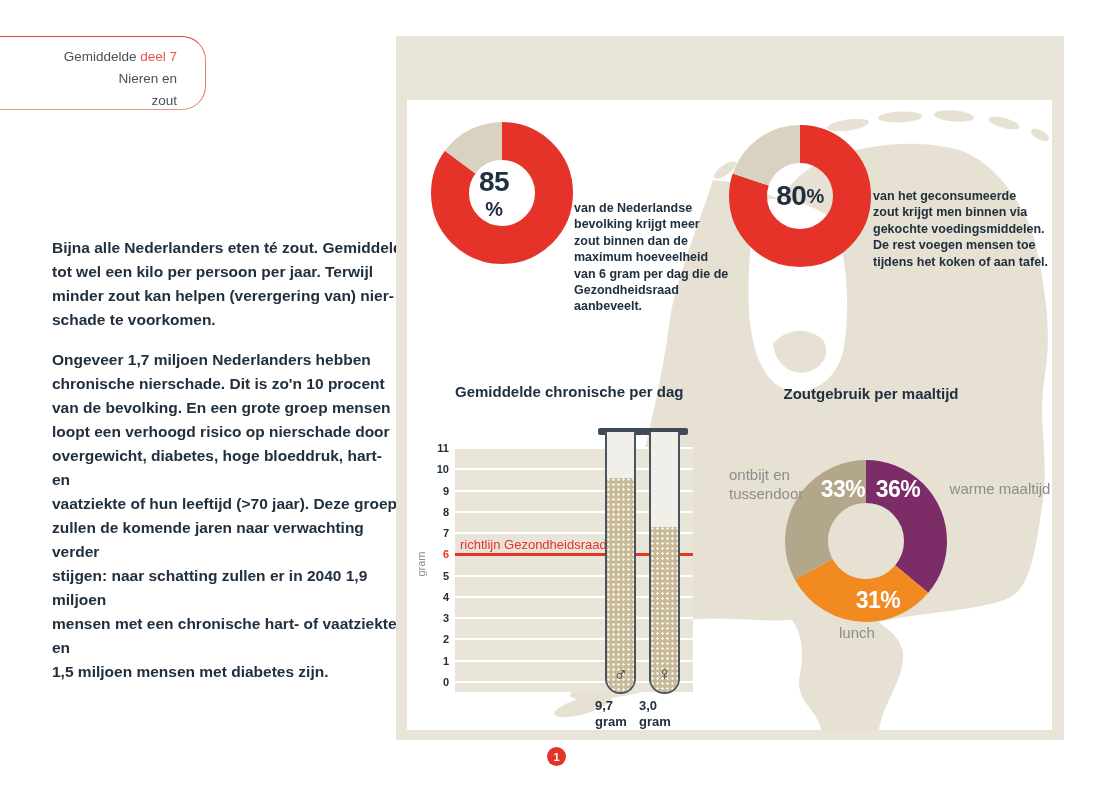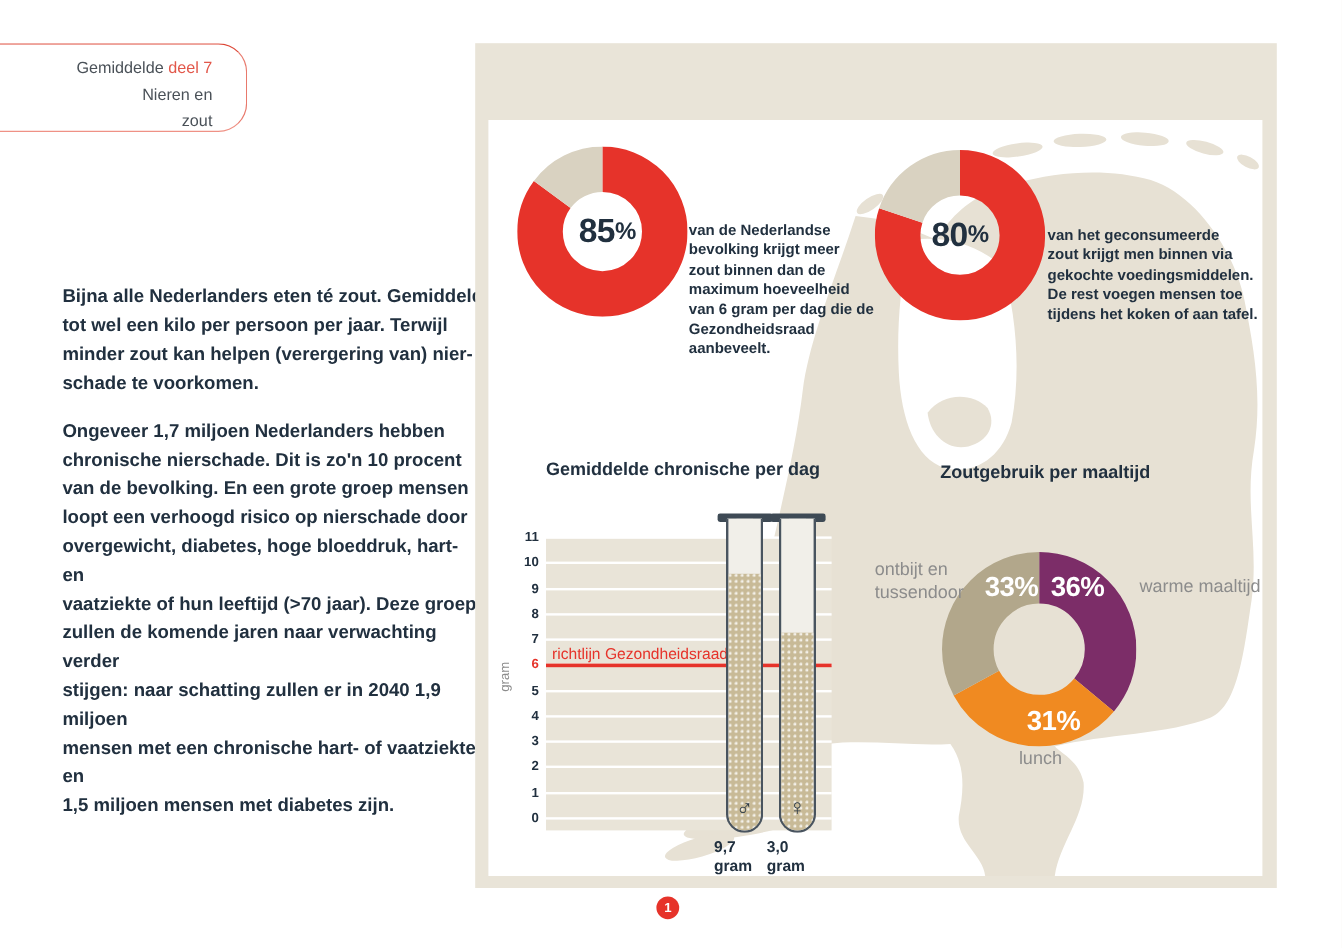--- a/index.html
+++ b/index.html
@@ -118,25 +118,25 @@
         <ellipse cx="202" cy="563" rx="50" ry="9" transform="rotate(-12 202 563)"></ellipse>
         <ellipse cx="216" cy="586" rx="54" ry="10" transform="rotate(-10 216 586)"></ellipse>
         <ellipse cx="176" cy="606" rx="30" ry="8" transform="rotate(-16 176 606)"></ellipse>
       </g>
     </svg>
 
     <div class="donut" style="left:24px;top:22px;width:142px;height:142px;"><svg width="142" height="142" viewBox="0 0 142 142">
           <circle cx="71" cy="71" r="52" fill="none" stroke="#e6332a" stroke-width="38" stroke-dasharray="277.71679057733775 49.008845396000766" stroke-dashoffset="0" transform="rotate(-90 71 71)"></circle>
           <circle cx="71" cy="71" r="52" fill="none" stroke="#d9d2c1" stroke-width="38" stroke-dasharray="49.00884539600077 277.71679057733775" stroke-dashoffset="-277.71679057733775" transform="rotate(-90 71 71)"></circle>
         </svg></div>
-    <div class="donut-label" style="left:28px;top:22px;width:142px;height:142px;">
+    <div class="donut-label" style="left:16px;top:22px;width:142px;height:142px;flex-direction:column;">
         <span>85</span>
         <span class="pct-sign">%</span>
       </div>
-    <div class="donut-desc pre" style="left:167px;top:84px;width:195px;">van de Nederlandse
+    <div class="donut-desc pre" style="left:167px;top:100px;width:195px;">van de Nederlandse
 bevolking krijgt meer
 zout binnen dan de
 maximum hoeveelheid
 van 6 gram per dag die de
 Gezondheidsraad
 aanbeveelt.</div>
 
     <div class="donut" style="left:322px;top:25px;width:142px;height:142px;"><svg width="142" height="142" viewBox="0 0 142 142">
           <circle cx="71" cy="71" r="52" fill="none" stroke="#e6332a" stroke-width="38" stroke-dasharray="261.38050877867084 65.34512719466767" stroke-dashoffset="0" transform="rotate(-90 71 71)"></circle>
           <circle cx="71" cy="71" r="52" fill="none" stroke="#d9d2c1" stroke-width="38" stroke-dasharray="65.34512719466771 261.3805087786708" stroke-dashoffset="-261.38050877867084" transform="rotate(-90 71 71)"></circle>
@@ -205,19 +205,19 @@
           <circle cx="81" cy="81" r="59.5" fill="none" stroke="#7c2d68" stroke-width="43" stroke-dasharray="134.58582927978674 239.26369649739863" stroke-dashoffset="0" transform="rotate(-90 81 81)"></circle>
           <circle cx="81" cy="81" r="59.5" fill="none" stroke="#f08a21" stroke-width="43" stroke-dasharray="115.89335299092747 257.95617278625787" stroke-dashoffset="-134.58582927978674" transform="rotate(-90 81 81)"></circle>
           <circle cx="81" cy="81" r="59.5" fill="none" stroke="#b2a78b" stroke-width="43" stroke-dasharray="123.37034350647117 250.4791822707142" stroke-dashoffset="-250.4791822707142" transform="rotate(-90 81 81)"></circle>
         </svg></div>
     <div class="slice-pct" style="left:398px;top:376px;">33%</div>
     <div class="slice-pct" style="left:453px;top:376px;">36%</div>
     <div class="slice-pct" style="left:433px;top:487px;">31%</div>
     <div class="meal-label pre" style="left:322px;top:365px;width:110px;text-align:left;">ontbijt en
 tussendoor</div>
     <div class="meal-label" style="left:533px;top:379px;width:120px;text-align:center;">warme maaltijd</div>
-    <div class="meal-label" style="left:420px;top:523px;width:80px;text-align:center;">lunch</div>
+    <div class="meal-label" style="left:432px;top:523px;width:80px;text-align:left;">lunch</div>
 
   </div>
 
   <div class="badge">1</div>
 
 </div>
 
 </body></html>

